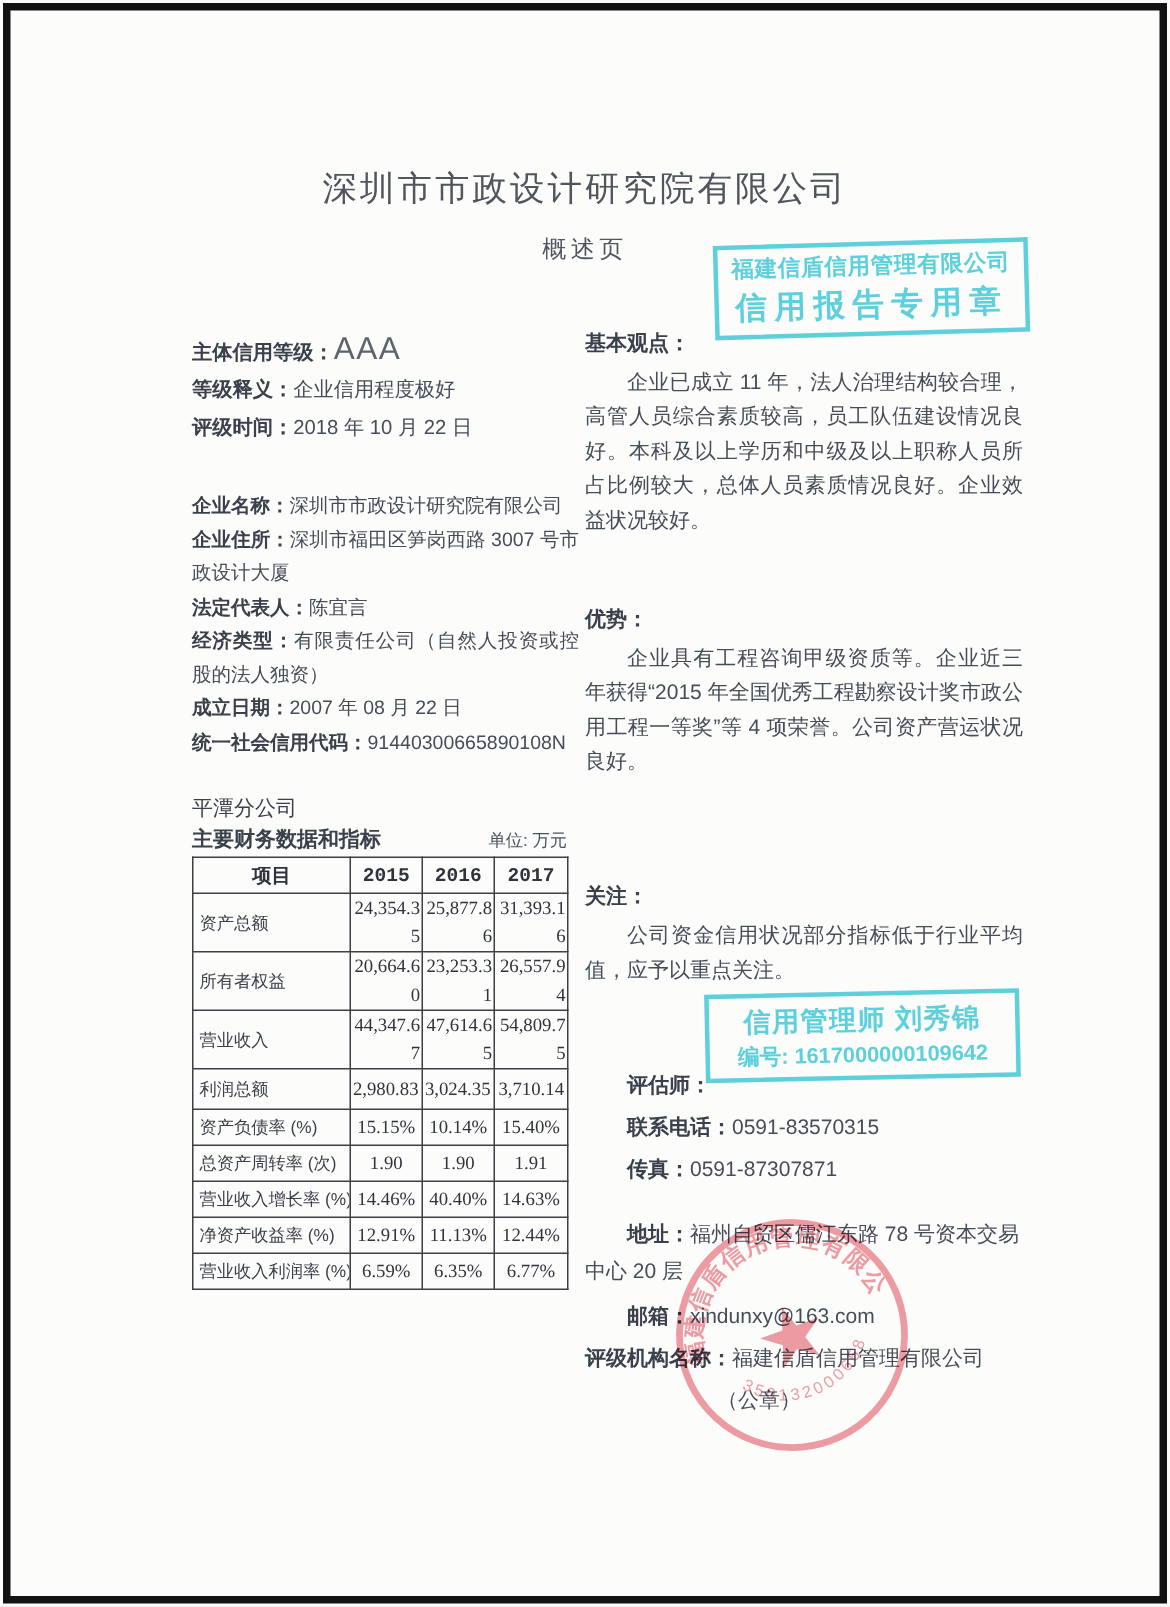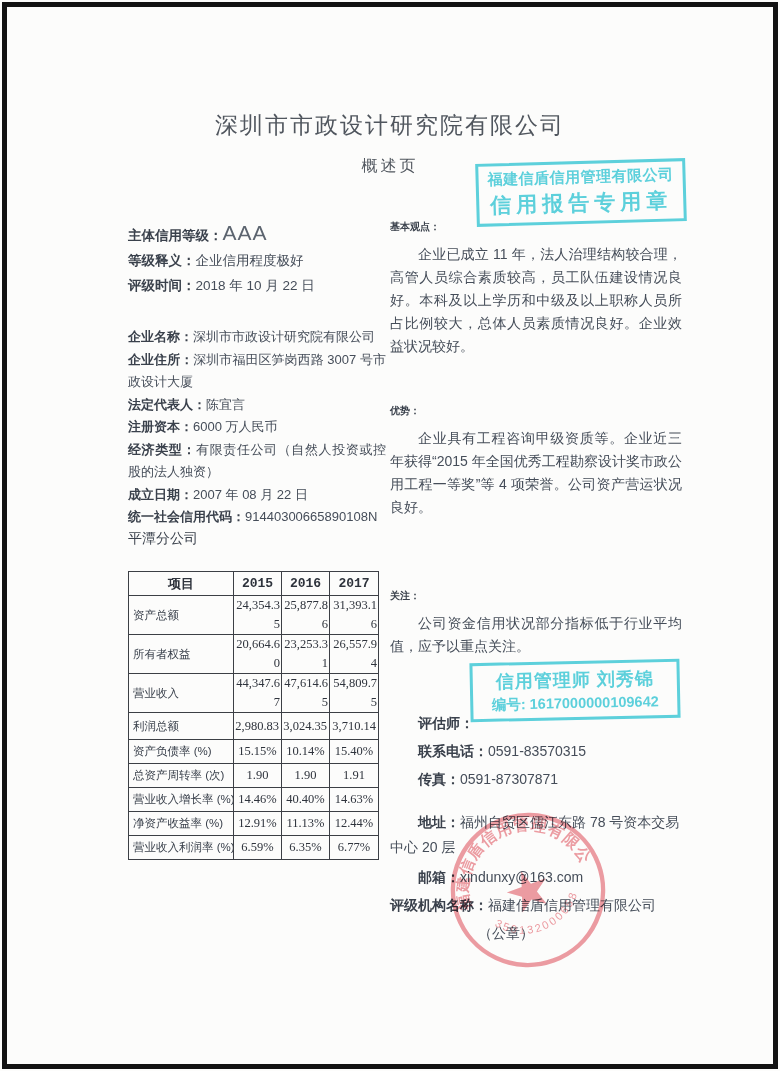--- a/index.html
+++ b/index.html
@@ -41,21 +41,21 @@
               padding:1px 1px 1px 4px;white-space:nowrap;}
   .fin td.val{font-size:12.5px;padding:0 1px;}
   .fin tr.amount{height:39px;}
   .fin tr.amount td.val{text-align:right;word-break:break-all;line-height:19px;}
   .fin tr.amount-single{height:27px;}
   .fin tr.amount-single td.val{text-align:right;padding-right:2px;margin-top:32px;}
   .fin tr.ratio{height:24px;}
   .fin tr.ratio td.val{text-align:center;}
 
   
-  .sec-title{position:absolute;left:390px;width:292px;font-size:10px;font-weight:bold;color:#3a414c;}
+  .sec-title{position:absolute;left:390px;width:292px;font-size:14px;font-weight:bold;color:#3a414c;}
   .para{position:absolute;left:390px;width:292px;font-size:14px;line-height:23px;
         text-align:justify;text-indent:2em;color:#454d59;}
   .contact{position:absolute;left:390px;top:712px;width:296px;font-size:14px;}
   .c-line{text-indent:2em;line-height:22px;margin-bottom:6px;}
   .c-line.wrap2{line-height:25px;margin-top:20px;}
   .c-line.noindent{text-indent:0;}
   .seal-note{margin-left:88px;text-indent:0;line-height:22px;font-size:14px;}
 
   .seal-round{position:absolute;left:446px;top:808px;width:164px;height:164px;
               mix-blend-mode:multiply;opacity:.62;}
@@ -83,27 +83,30 @@
     </div>
     <div class="r-line">
       <span class="lbl">评级时间：</span><span>2018 年 10 月 22 日</span>
     </div>
   </div>
 
   <div class="company">
       <div><span class="lbl">企业名称：</span><span>深圳市市政设计研究院有限公司</span></div>
       <div><span class="lbl">企业住所：</span><span>深圳市福田区笋岗西路 3007 号市政设计大厦</span></div>
       <div><span class="lbl">法定代表人：</span><span>陈宜言</span></div>
-      <div><span class="lbl">注册资本：</span><span>6000 万人民币</span></div>
       <div><span class="lbl">经济类型：</span><span>有限责任公司（自然人投资或控股的法人独资）</span></div>
       <div><span class="lbl">成立日期：</span><span>2007 年 08 月 22 日</span></div>
       <div><span class="lbl">统一社会信用代码：</span><span>91440300665890108N</span></div>
     </div>
 
   <div class="branch">平潭分公司</div>
+  <div class="table-caption">
+    <span class="t-title">主要财务数据和指标</span>
+    <span class="t-unit">单位: 万元</span>
+  </div>
 
   <table class="fin">
     <colgroup>
         <col style="width:105px">
         <col style="width:48px">
         <col style="width:48px">
         <col style="width:49px">
       </colgroup>
     <thead>
         <tr>

